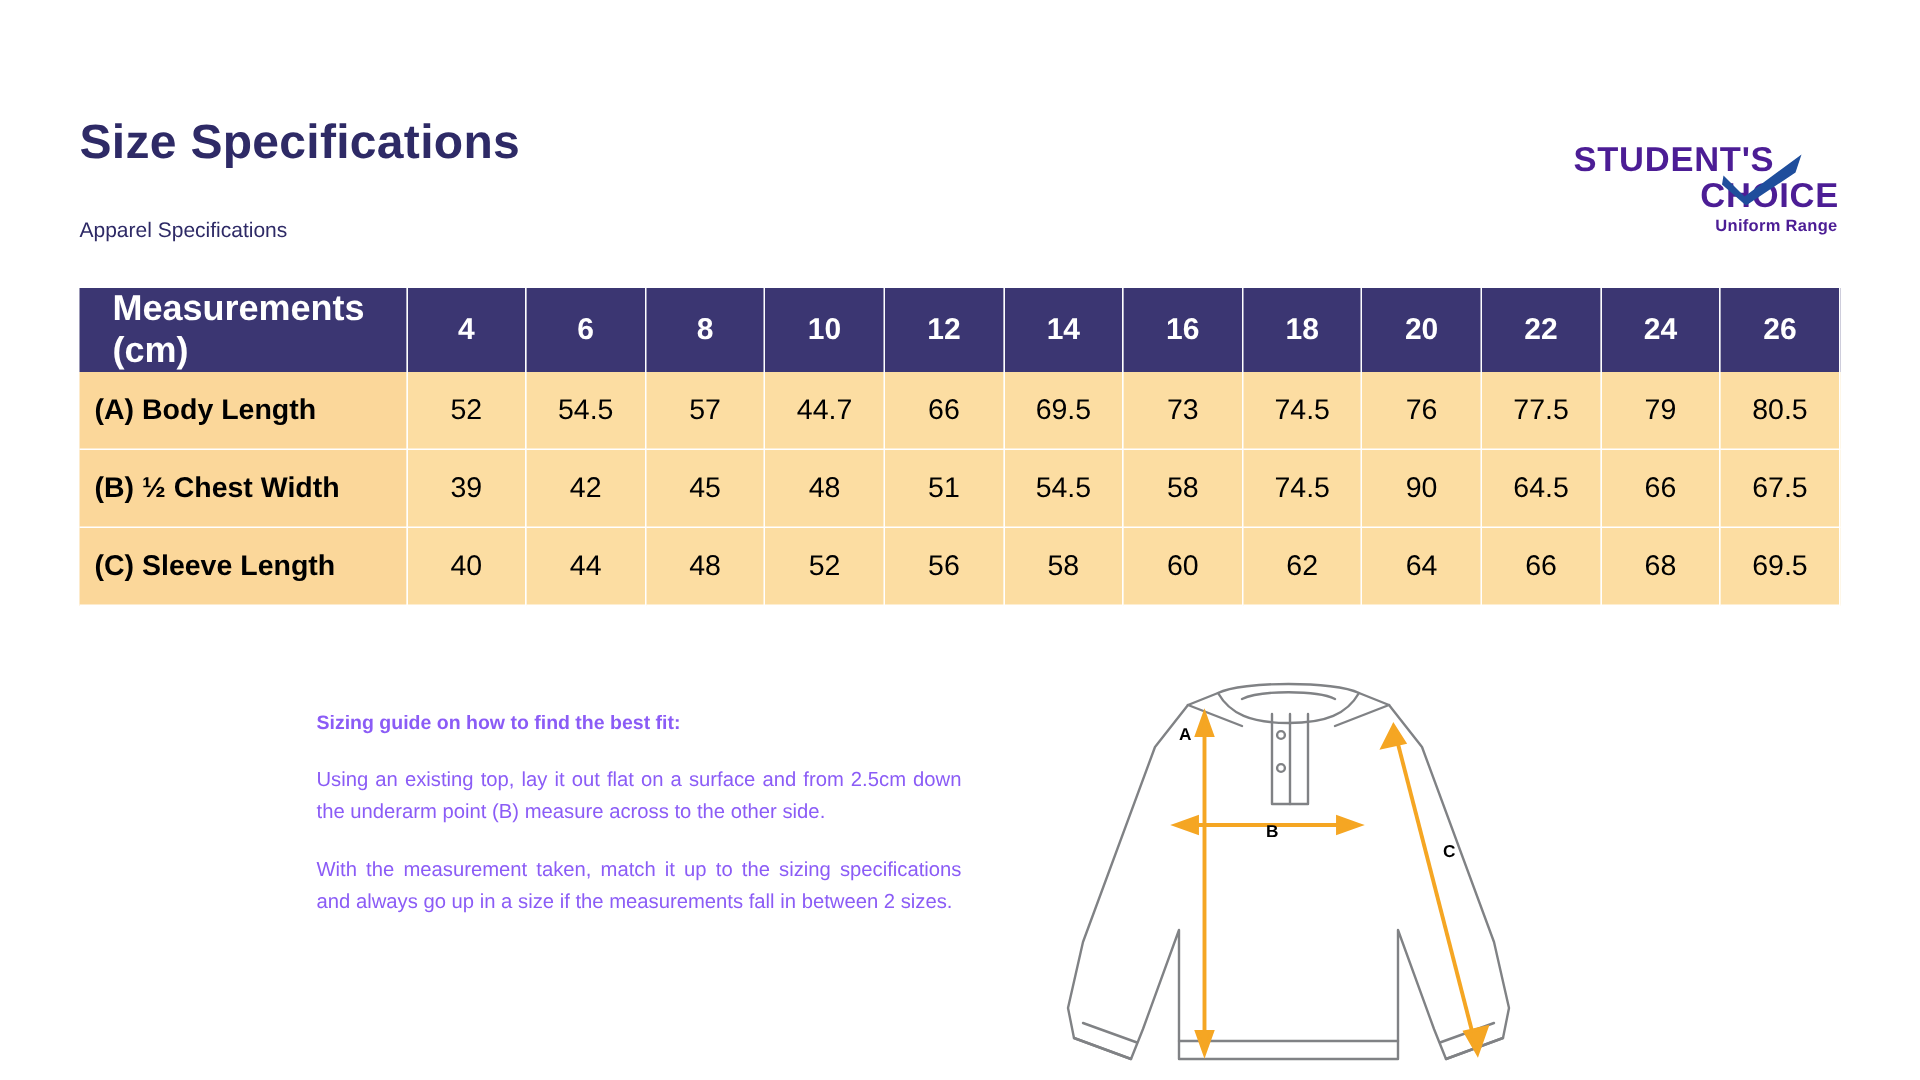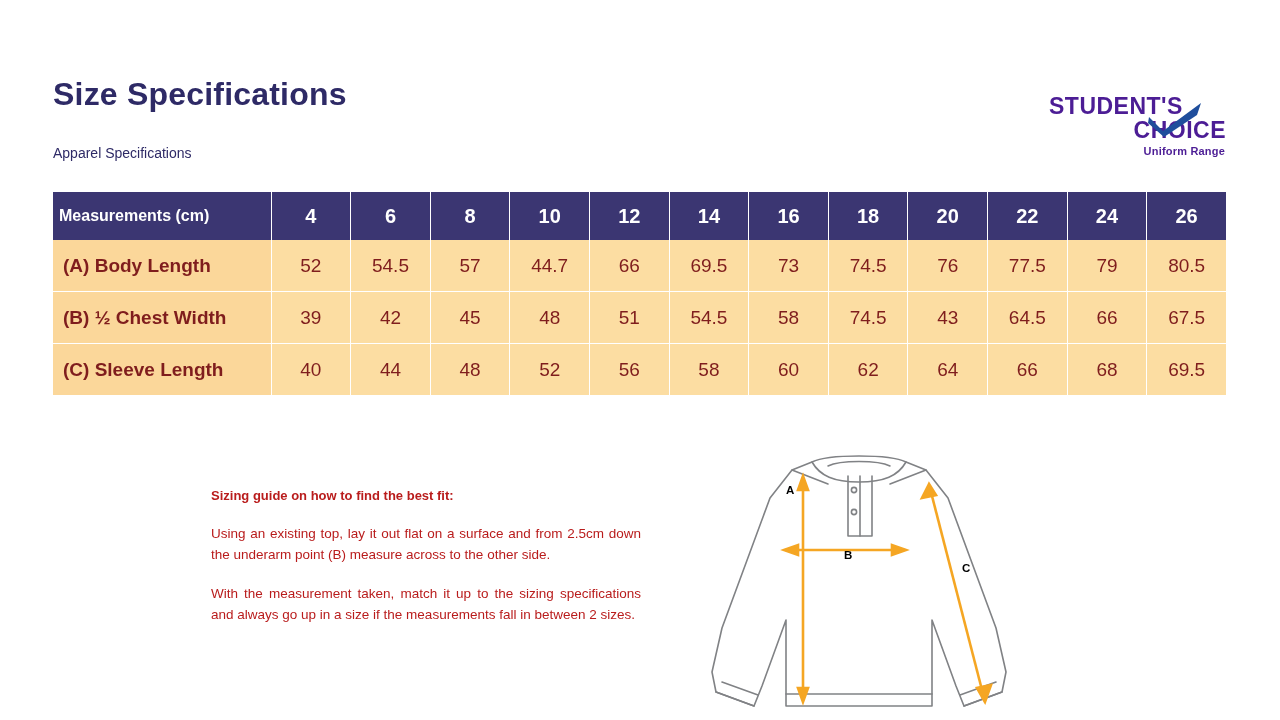--- a/index.html
+++ b/index.html
@@ -97,47 +97,47 @@
     color: #ffffff;
     font-size: 20px;
     font-weight: bold;
     height: 48px;
     text-align: center;
     border-right: 1px solid #ffffff;
     padding: 0;
   }
   table.spec thead th.first {
     text-align: left;
-    padding-left: 6px;
-    font-size: 16px;
+    padding-left: 22px;
+    font-size: 24px;
   }
   table.spec tbody td {
     background: #fcdda2;
     height: 51px;
     font-size: 19px;
-    color: #7f1d1d;
+    color: #000000;
     text-align: center;
     border-right: 1px solid #ffffff;
     border-bottom: 1px solid #ffffff;
     padding: 0;
   }
   table.spec tbody td.first {
     text-align: left;
     padding-left: 10px;
     font-weight: bold;
     font-size: 19px;
     background: #fbd79a;
   }
   
   .guide {
     position: absolute;
     left: 211px;
-    top: 488px;
+    top: 474px;
     width: 430px;
-    color: #b91c1c;
+    color: #8b5cf6;
   }
   .guide-heading {
     font-size: 13px;
     font-weight: bold;
     margin-bottom: 20px;
   }
   .guide-p {
     font-size: 13.5px;
     line-height: 21px;
     text-align: justify;
@@ -232,21 +232,21 @@
         <tr>
           <td class="first">(B) ½ Chest Width</td>
           <td>39</td>
           <td>42</td>
           <td>45</td>
           <td>48</td>
           <td>51</td>
           <td>54.5</td>
           <td>58</td>
           <td>74.5</td>
-          <td>43</td>
+          <td>90</td>
           <td>64.5</td>
           <td>66</td>
           <td>67.5</td>
         </tr>
         <tr>
           <td class="first">(C) Sleeve Length</td>
           <td>40</td>
           <td>44</td>
           <td>48</td>
           <td>52</td>

